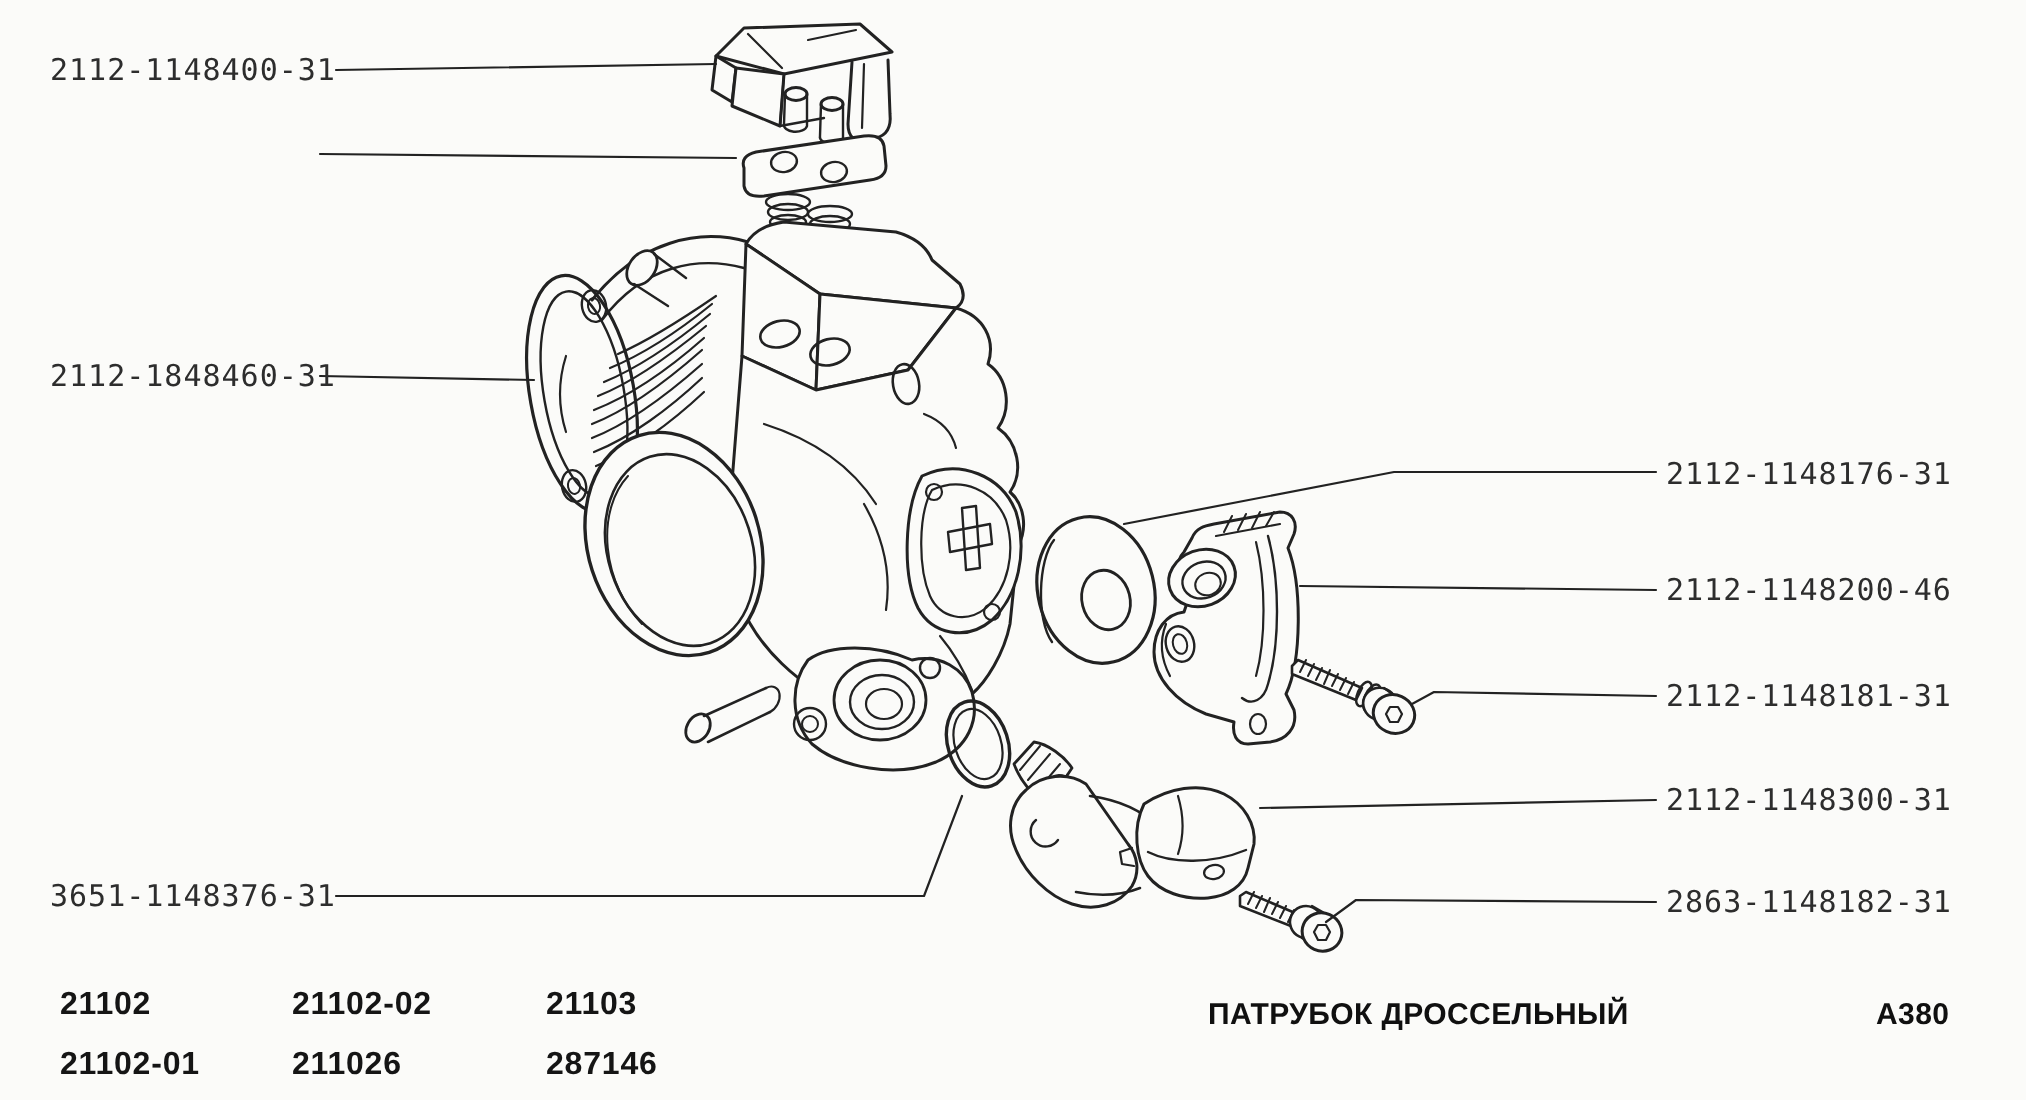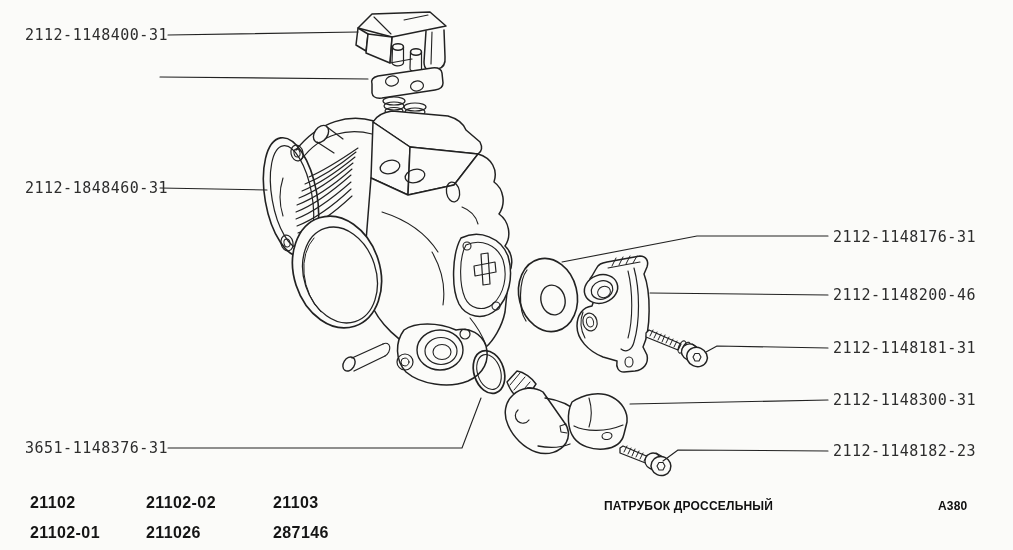--- a/index.html
+++ b/index.html
@@ -5,21 +5,21 @@
   html,body{margin:0;padding:0;}
   body{width:1013px;height:550px;overflow:hidden;background:#fbfbf9;position:relative;
        font-family:"Liberation Sans",sans-serif;}
   .page{position:absolute;inset:0;width:1013px;height:412px;}
   svg.art{position:absolute;left:0;top:0;}
   .callout{position:absolute;font-family:"DejaVu Sans Mono",monospace;font-size:15px;
            letter-spacing:.5px;color:#2d2d2d;white-space:nowrap;line-height:18px;}
   .models{position:absolute;font-weight:bold;font-size:16px;color:#151515;
           letter-spacing:.4px;line-height:18px;white-space:nowrap;}
   .models span{display:block;margin-top:12px;}
-  .footer-title{position:absolute;font-weight:bold;font-size:12px;color:#101010;
+  .footer-title{position:absolute;font-weight:bold;font-size:15px;color:#101010;
                 letter-spacing:.2px;white-space:nowrap;}
 </style>
 </head>
 <body>
 
 <div class="page">
 
   <svg class="art" width="1013" height="550" viewBox="0 0 1013 550">
     <g stroke="#222" fill="none" stroke-linecap="round" stroke-linejoin="round">
 
@@ -205,21 +205,21 @@
   </svg>
 
   <div class="callout" style="left:25px;top:26px">2112-1148400-31</div>
   <div class="callout" style="left:25px;top:179px">2112-1848460-31</div>
   <div class="callout" style="left:25px;top:439px">3651-1148376-31</div>
 
   <div class="callout" style="left:833px;top:228px">2112-1148176-31</div>
   <div class="callout" style="left:833px;top:286px">2112-1148200-46</div>
   <div class="callout" style="left:833px;top:339px">2112-1148181-31</div>
   <div class="callout" style="left:833px;top:391px">2112-1148300-31</div>
-  <div class="callout" style="left:833px;top:442px">2112-1148182-23</div>
+  <div class="callout" style="left:833px;top:442px">2863-1148182-31</div>
 
   <div class="models" style="left:30px;top:482px">
     <span>21102</span>
     <span>21102-01</span>
   </div>
   <div class="models" style="left:146px;top:482px">
     <span>21102-02</span>
     <span>211026</span>
   </div>
   <div class="models" style="left:273px;top:482px">

